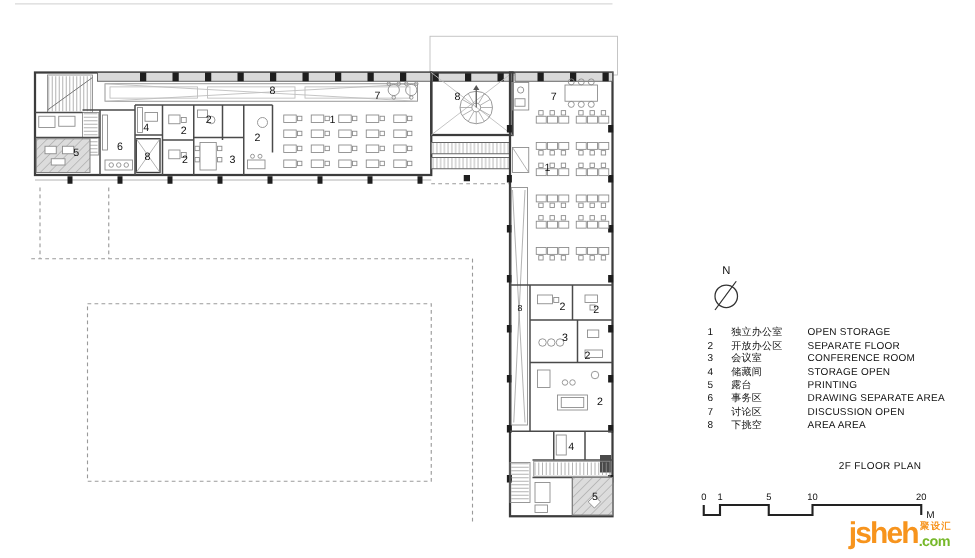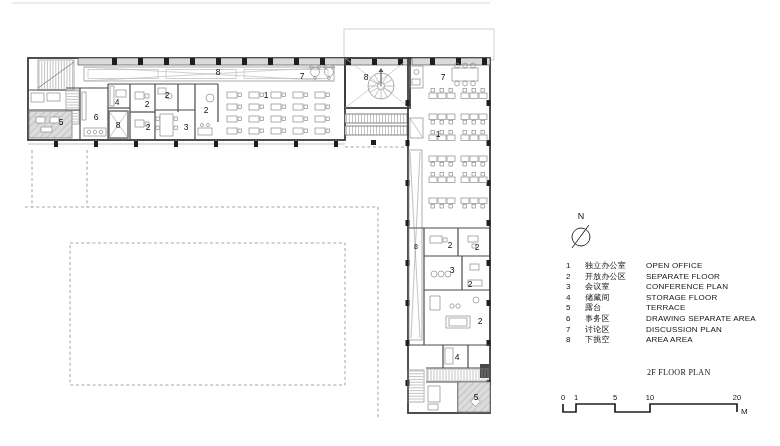--- a/index.html
+++ b/index.html
@@ -17,21 +17,21 @@
   .lite{stroke:#bdbdbd;stroke-width:.7;fill:none;}
   .dash{stroke:#9a9a9a;stroke-width:.9;fill:none;stroke-dasharray:3 2.6;}
   .col{fill:#1e1e1e;}
   .band{fill:#d9d9d9;stroke:#555;stroke-width:.7;}
   .rl{font-size:8.5px;fill:#111;text-anchor:middle;font-family:"Liberation Sans","DejaVu Sans",sans-serif;}
   .rls{font-size:7px;fill:#111;text-anchor:middle;}
   
   .legend{position:absolute;left:566px;top:261px;width:210px;}
   .legend-row{display:grid;grid-template-columns:19px 61px 1fr;font-size:8px;
               line-height:10.6px;white-space:nowrap;letter-spacing:.2px;color:#111;}
-  .plan-title{position:absolute;left:647px;top:368px;font-size:8px;letter-spacing:.3px;color:#111;font-family:Liberation Serif, serif;}
+  .plan-title{position:absolute;left:671px;top:368px;font-size:8px;letter-spacing:.3px;color:#111;}
   
   .sb-num{font-size:7.5px;fill:#111;text-anchor:middle;}
   .sb-unit{font-size:8px;fill:#111;}
   
   .logo{position:absolute;left:679px;top:413px;width:100px;height:32px;}
   .logo-name{position:absolute;left:0;top:1px;font-size:24px;font-weight:bold;
              letter-spacing:-1.5px;color:#F7941D;line-height:1.1;}
   .logo-cn{position:absolute;left:57px;top:3px;font-size:7.5px;font-weight:bold;
            color:#F7941D;letter-spacing:1px;white-space:nowrap;}
   .logo-tld{position:absolute;left:56px;top:15px;font-size:11.5px;font-weight:bold;
@@ -526,65 +526,70 @@
   <text x="21" y="13" style="font-size:9px;fill:#111;text-anchor:middle">N</text>
   <circle cx="21" cy="31" r="9" fill="none" stroke="#333" stroke-width="1"></circle>
   <line x1="12" y1="42" x2="29" y2="19" stroke="#333" stroke-width="1"></line>
   <polygon points="12,42 29,19 24.5,24.5" fill="#333"></polygon>
 </svg>
 
 <div class="legend">
   <div class="legend-row">
     <span>1</span>
     <span>独立办公室</span>
-    <span>OPEN OFFICE</span>
+    <span>OPEN STORAGE</span>
   </div>
   <div class="legend-row">
     <span>2</span>
     <span>开放办公区</span>
     <span>SEPARATE FLOOR</span>
   </div>
   <div class="legend-row">
     <span>3</span>
     <span>会议室</span>
-    <span>CONFERENCE PLAN</span>
+    <span>CONFERENCE ROOM</span>
   </div>
   <div class="legend-row">
     <span>4</span>
     <span>储藏间</span>
-    <span>STORAGE FLOOR</span>
+    <span>STORAGE OPEN</span>
   </div>
   <div class="legend-row">
     <span>5</span>
     <span>露台</span>
-    <span>TERRACE</span>
+    <span>PRINTING</span>
   </div>
   <div class="legend-row">
     <span>6</span>
     <span>事务区</span>
     <span>DRAWING SEPARATE AREA</span>
   </div>
   <div class="legend-row">
     <span>7</span>
     <span>讨论区</span>
-    <span>DISCUSSION PLAN</span>
+    <span>DISCUSSION OPEN</span>
   </div>
   <div class="legend-row">
     <span>8</span>
     <span>下挑空</span>
     <span>AREA AREA</span>
   </div>
 </div>
 
 <div class="plan-title">2F FLOOR PLAN</div>
 
 <svg width="210" height="30" viewBox="0 0 210 30" style="left:556px;top:390px">
   <text x="7" y="10" class="sb-num">0</text>
   <text x="20" y="10" class="sb-num">1</text>
   <text x="59" y="10" class="sb-num">5</text>
   <text x="94" y="10" class="sb-num">10</text>
   <text x="181" y="10" class="sb-num">20</text>
   <path d="M7,14 L7,22 L20,22 L20,14 L59,14 L59,22 L94,22 L94,14 L181,14 L181,22" fill="none" stroke="#222" stroke-width="1.7"></path>
   <text x="185" y="24" class="sb-unit">M</text>
 </svg>
 
-
+<div class="logo">
+  <span class="logo-name">jsheh</span>
+  <span class="logo-cn">聚设汇</span>
+  <span class="logo-tld">.com</span>
 </div>
 
+</div>
+
 </body></html>

